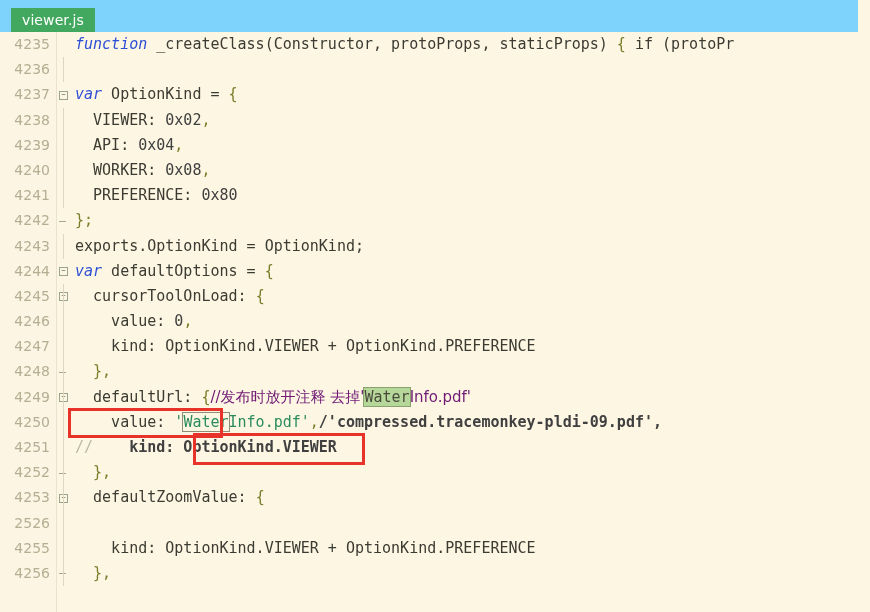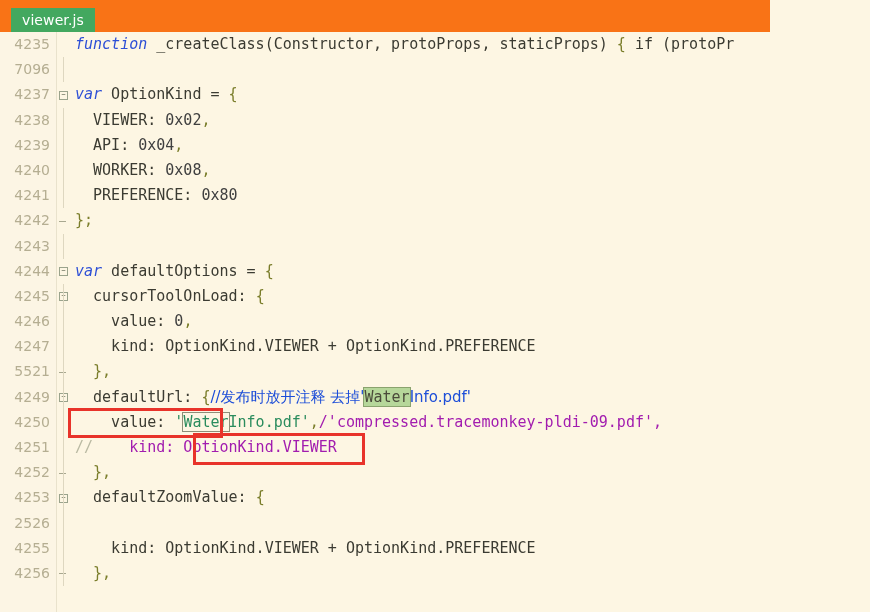--- a/index.html
+++ b/index.html
@@ -16,23 +16,23 @@
     width: 870px;
     height: 612px;
     overflow: hidden;
     background: #fdf6e3;
   }
 
   
   .tabbar {
     position: absolute;
     left: 0; top: 0;
-    width: 770px;
+    width: 858px;
     height: 32px;
-    background: #f97316;
+    background: #7dd3fc;
   }
   .tab {
     position: absolute;
     left: 11px;
     top: 8px;
     height: 24px;
     padding: 0 11px;
     display: flex;
     align-items: center;
     background: #43a85f;
@@ -122,22 +122,22 @@
     top: 0;
     color: #3b3b32;
     font-size: 15px;
     font-family: "DejaVu Sans Mono", "Liberation Mono", monospace;
   }
 
   
   .kw      { color: #2d4fd6; font-style: italic; }
   .num     { color: #404040; }
   .str     { color: #2a8c5d; }
-  .cmt     { color: #a21caf; }
-  .cmt-cn  { color: #1d4ed8; font-family: "DejaVu Sans", "Liberation Sans", sans-serif; }
+  .cmt     { color: #404040; font-weight: bold; }
+  .cmt-cn  { color: #701a75; font-family: "DejaVu Sans", "Liberation Sans", sans-serif; }
   .punc    { color: #7a7d2a; }
   .plain   { color: #3b3b32; }
   .dim     { color: #b9b9a2; }
 
   .hl-word {
     background: #b6d79a;
     outline: 1px solid #8aa36e;
     color: #4a4a3a;
   }
   .occ-word {
@@ -161,33 +161,33 @@
   <div class="tabbar">
     <div class="tab">
       <span>viewer.js</span>
     </div>
   </div>
 
   <div class="editor">
     <div class="gutter-bg"></div>
     <div id="rows">
         <div class="row"><span class="lineno">4235</span><span class="code"><span class="kw">function</span><span class="plain"> _createClass(Constructor, protoProps, staticProps) </span><span class="punc">{</span><span class="plain"> if (protoPr</span></span></div>
-        <div class="row"><span class="lineno">7096</span><span class="guide" style="left: 63px;"></span><span class="code"></span></div>
+        <div class="row"><span class="lineno">4236</span><span class="guide" style="left: 63px;"></span><span class="code"></span></div>
         <div class="row"><span class="lineno">4237</span><span class="fold"></span><span class="code"><span class="kw">var</span><span class="plain"> OptionKind = </span><span class="punc">{</span></span></div>
         <div class="row"><span class="lineno">4238</span><span class="guide" style="left: 63px;"></span><span class="code"><span class="plain">  VIEWER: </span><span class="num">0x02</span><span class="punc">,</span></span></div>
         <div class="row"><span class="lineno">4239</span><span class="guide" style="left: 63px;"></span><span class="code"><span class="plain">  API: </span><span class="num">0x04</span><span class="punc">,</span></span></div>
         <div class="row"><span class="lineno">4240</span><span class="guide" style="left: 63px;"></span><span class="code"><span class="plain">  WORKER: </span><span class="num">0x08</span><span class="punc">,</span></span></div>
         <div class="row"><span class="lineno">4241</span><span class="guide" style="left: 63px;"></span><span class="code"><span class="plain">  PREFERENCE: </span><span class="num">0x80</span></span></div>
         <div class="row"><span class="lineno">4242</span><span class="fold end"></span><span class="code"><span class="punc">};</span></span></div>
-        <div class="row"><span class="lineno">4243</span><span class="guide" style="left: 63px;"></span></div>
+        <div class="row"><span class="lineno">4243</span><span class="guide" style="left: 63px;"></span><span class="code"><span class="plain">exports.OptionKind = OptionKind;</span></span></div>
         <div class="row"><span class="lineno">4244</span><span class="fold"></span><span class="code"><span class="kw">var</span><span class="plain"> defaultOptions = </span><span class="punc">{</span></span></div>
         <div class="row"><span class="lineno">4245</span><span class="fold"></span><span class="guide" style="left: 63px;"></span><span class="code"><span class="plain">  cursorToolOnLoad: </span><span class="punc">{</span></span></div>
         <div class="row"><span class="lineno">4246</span><span class="guide" style="left: 63px;"></span><span class="code"><span class="plain">    value: </span><span class="num">0</span><span class="punc">,</span></span></div>
         <div class="row"><span class="lineno">4247</span><span class="guide" style="left: 63px;"></span><span class="code"><span class="plain">    kind: OptionKind.VIEWER + OptionKind.PREFERENCE</span></span></div>
-        <div class="row"><span class="lineno">5521</span><span class="fold end"></span><span class="guide" style="left: 63px;"></span><span class="code"><span class="punc">  },</span></span></div>
+        <div class="row"><span class="lineno">4248</span><span class="fold end"></span><span class="guide" style="left: 63px;"></span><span class="code"><span class="punc">  },</span></span></div>
         <div class="row"><span class="lineno">4249</span><span class="fold"></span><span class="guide" style="left: 63px;"></span><span class="code"><span class="plain">  defaultUrl: </span><span class="punc">{</span><span class="cmt-cn">//发布时放开注释 去掉'</span><span class="hl-word">Water</span><span class="cmt-cn">Info.pdf'</span></span></div>
         <div class="row"><span class="lineno">4250</span><span class="guide" style="left: 63px;"></span><span class="code"><span class="plain">    value: </span><span class="str">'</span><span class="occ-word">Water</span><span class="str">Info.pdf</span><span class="str">'</span><span class="punc">,</span><span class="cmt">/'compressed.tracemonkey-pldi-09.pdf',</span></span></div>
         <div class="row"><span class="lineno">4251</span><span class="guide" style="left: 63px;"></span><span class="code"><span class="dim">//</span><span class="cmt">    kind: OptionKind.VIEWER</span></span></div>
         <div class="row"><span class="lineno">4252</span><span class="fold end"></span><span class="guide" style="left: 63px;"></span><span class="code"><span class="punc">  },</span></span></div>
         <div class="row"><span class="lineno">4253</span><span class="fold"></span><span class="guide" style="left: 63px;"></span><span class="code"><span class="plain">  defaultZoomValue: </span><span class="punc">{</span></span></div>
         <div class="row"><span class="lineno">2526</span><span class="guide" style="left: 63px;"></span></div>
         <div class="row"><span class="lineno">4255</span><span class="guide" style="left: 63px;"></span><span class="code"><span class="plain">    kind: OptionKind.VIEWER + OptionKind.PREFERENCE</span></span></div>
         <div class="row"><span class="lineno">4256</span><span class="fold end"></span><span class="guide" style="left: 63px;"></span><span class="code"><span class="punc">  },</span></span></div>
       </div>
 

